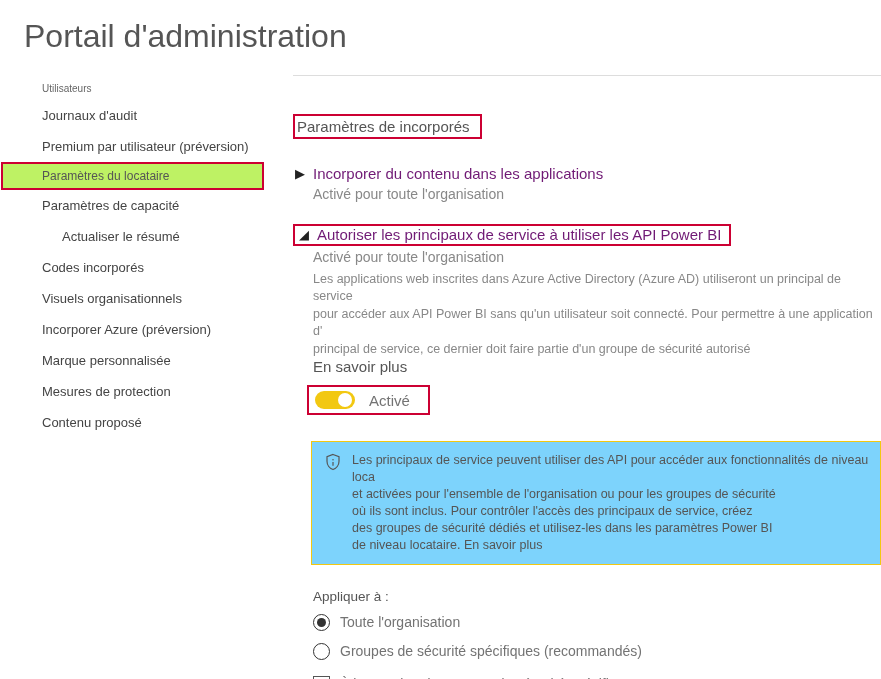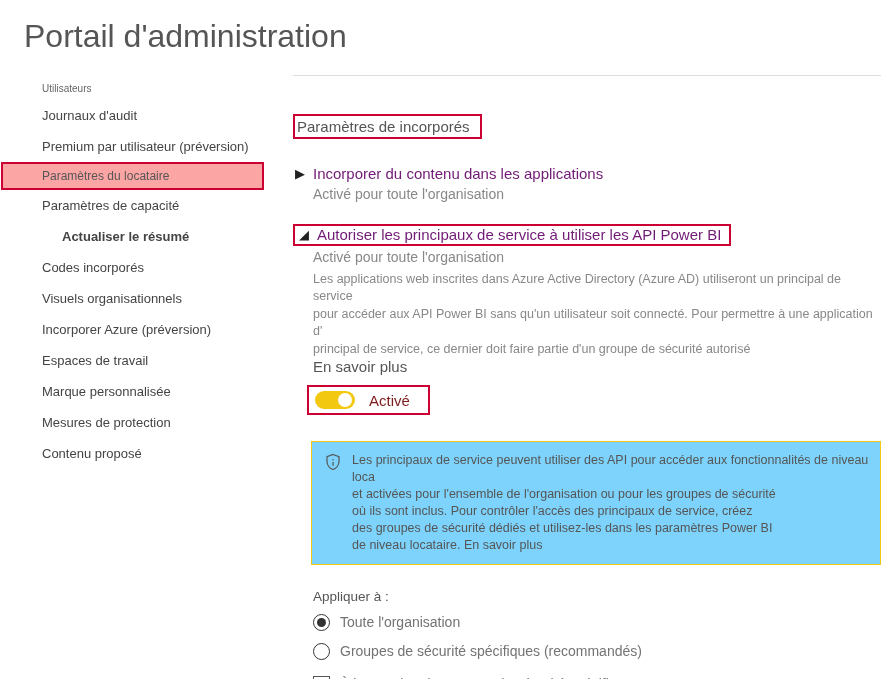--- a/index.html
+++ b/index.html
@@ -23,23 +23,23 @@
       flex-shrink: 0;
       padding-top: 2px;
     }
     .nav-item {
       font-size: 13px;
       color: #444;
       padding: 8px 6px 8px 42px;
       cursor: pointer;
     }
     .nav-item.small { font-size: 10px; color: #666; padding-top: 6px; padding-bottom: 6px; }
-    .nav-sub { padding-left: 62px; font-size: 13px; font-weight: bold; }
+    .nav-sub { padding-left: 62px; font-size: 13px; }
     .nav-item.active {
-      background: #fca5a5;
+      background: #bef264;
       border: 2.5px solid #cc0033;
       padding-top: 5px;
       padding-bottom: 5px;
       padding-left: 39px;
       font-size: 12px;
       color: #555;
       margin: 0 1px;
     }
     .content {
       flex: 1;
@@ -116,21 +116,21 @@
     .toggle-knob {
       width: 14px;
       height: 14px;
       background: #fff;
       border-radius: 50%;
       position: absolute;
       top: 2px; right: 3px;
     }
     .toggle-label {
       font-size: 15px;
-      color: #7f1d1d;
+      color: #737373;
     }
     .info-box {
       background: #7dd3fc;
       border: 1px solid #f2c811;
       padding: 10px 10px 10px 12px;
       margin: 0 0 24px 18px;
       width: 570px;
       display: flex;
     }
     .shield {
@@ -181,21 +181,20 @@
   <div class="sidebar">
     <div class="nav-item small">Utilisateurs</div>
     <div class="nav-item">Journaux d'audit</div>
     <div class="nav-item">Premium par utilisateur (préversion)</div>
     <div class="nav-item active">Paramètres du locataire</div>
     <div class="nav-item">Paramètres de capacité</div>
     <div class="nav-item nav-sub">Actualiser le résumé</div>
     <div class="nav-item">Codes incorporés</div>
     <div class="nav-item">Visuels organisationnels</div>
     <div class="nav-item">Incorporer Azure (préversion)</div>
-    <div class="nav-item">Espaces de travail</div>
     <div class="nav-item">Marque personnalisée</div>
     <div class="nav-item">Mesures de protection</div>
     <div class="nav-item">Contenu proposé</div>
   </div>
 
   <div class="content">
     <div class="divider"></div>
 
     <div class="section-header">Paramètres de incorporés</div>
 

